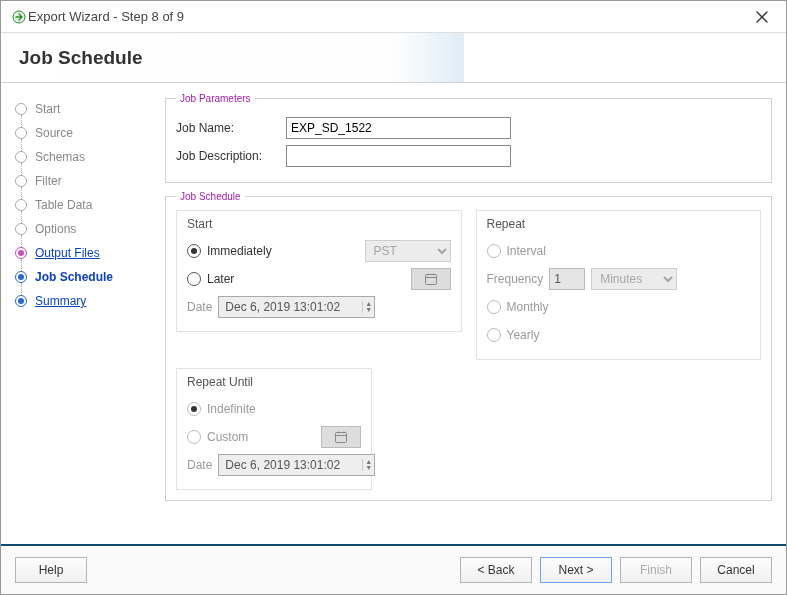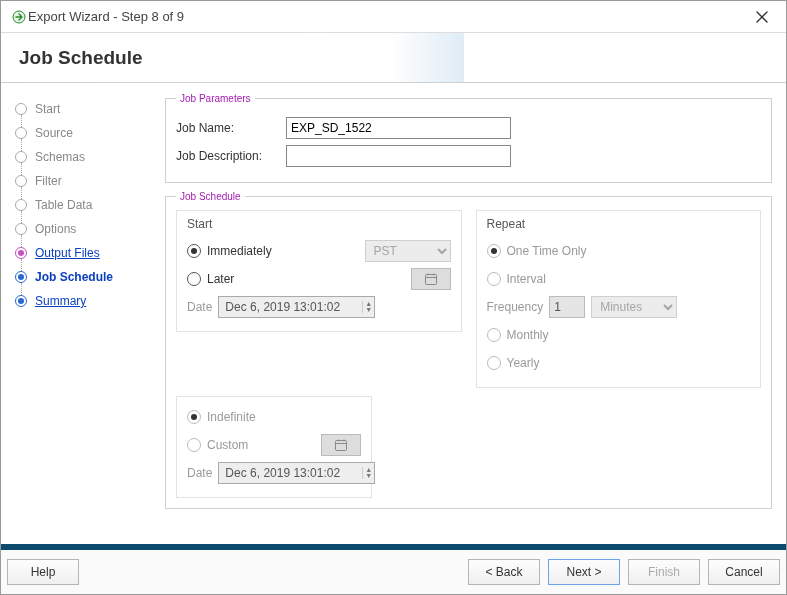--- a/index.html
+++ b/index.html
@@ -210,24 +210,24 @@
     display: inline-flex; align-items: center; justify-content: center;
     color: #666;
   }
   .calbtn svg { width: 14px; height: 14px; }
   .lbl-inline { color: #9a9a9a; margin-right: 6px; }
   
   .footer {
     position: absolute;
     left: 0; right: 0; bottom: 0;
     height: 50px;
-    border-top: 6px solid #0c4a6e;
+    border-top: 2px solid #0c4a6e;
     display: flex;
     align-items: center;
-    padding: 0 6px;
+    padding: 0 14px;
     gap: 8px;
     background: #fafafa;
   }
   .footer .spacer { flex: 1; }
   button.btn {
     height: 26px;
     min-width: 72px;
     background: linear-gradient(#fdfdfd, #f0f0f0);
     border: 1px solid #b5b5b5;
     font-size: 12px;
@@ -363,24 +363,20 @@
             <span class="datefield">
               <input type="text" disabled="" value="Dec 6, 2019 13:01:02" style="">
               <span class="spinbtns">▲<br>▼</span>
             </span>
           </div>
         </div>
 
         <div class="subgroup">
           <div class="title">Repeat</div>
           <div class="opt disabled">
-            <span class="radio disabled selected"></span>
-            <span>One Time Only</span>
-          </div>
-          <div class="opt disabled">
             <span class="radio disabled"></span>
             <span>Interval</span>
           </div>
           <div class="opt disabled">
             <span class="lbl-inline">Frequency</span>
             <input class="spin" disabled="" value="1" style="">
             <span style="width:6px"></span>
             <select class="combo" disabled=""><option>Minutes</option></select>
           </div>
           <div class="opt disabled">
@@ -388,20 +384,21 @@
             <span>Monthly</span>
           </div>
           <div class="opt disabled">
             <span class="radio disabled"></span>
             <span>Yearly</span>
           </div>
         </div>
       </div>
 
       <div class="subgroup repeatuntil" style="margin-top:8px">
+        <div class="title">Repeat Until</div>
         <div class="opt disabled">
           <span class="radio disabled selected"></span>
           <span>Indefinite</span>
         </div>
         <div class="opt disabled">
           <span class="radio disabled"></span>
           <span>Custom</span>
           <span style="flex:1"></span>
           <span class="calbtn">
             <svg viewBox="0 0 14 14">

